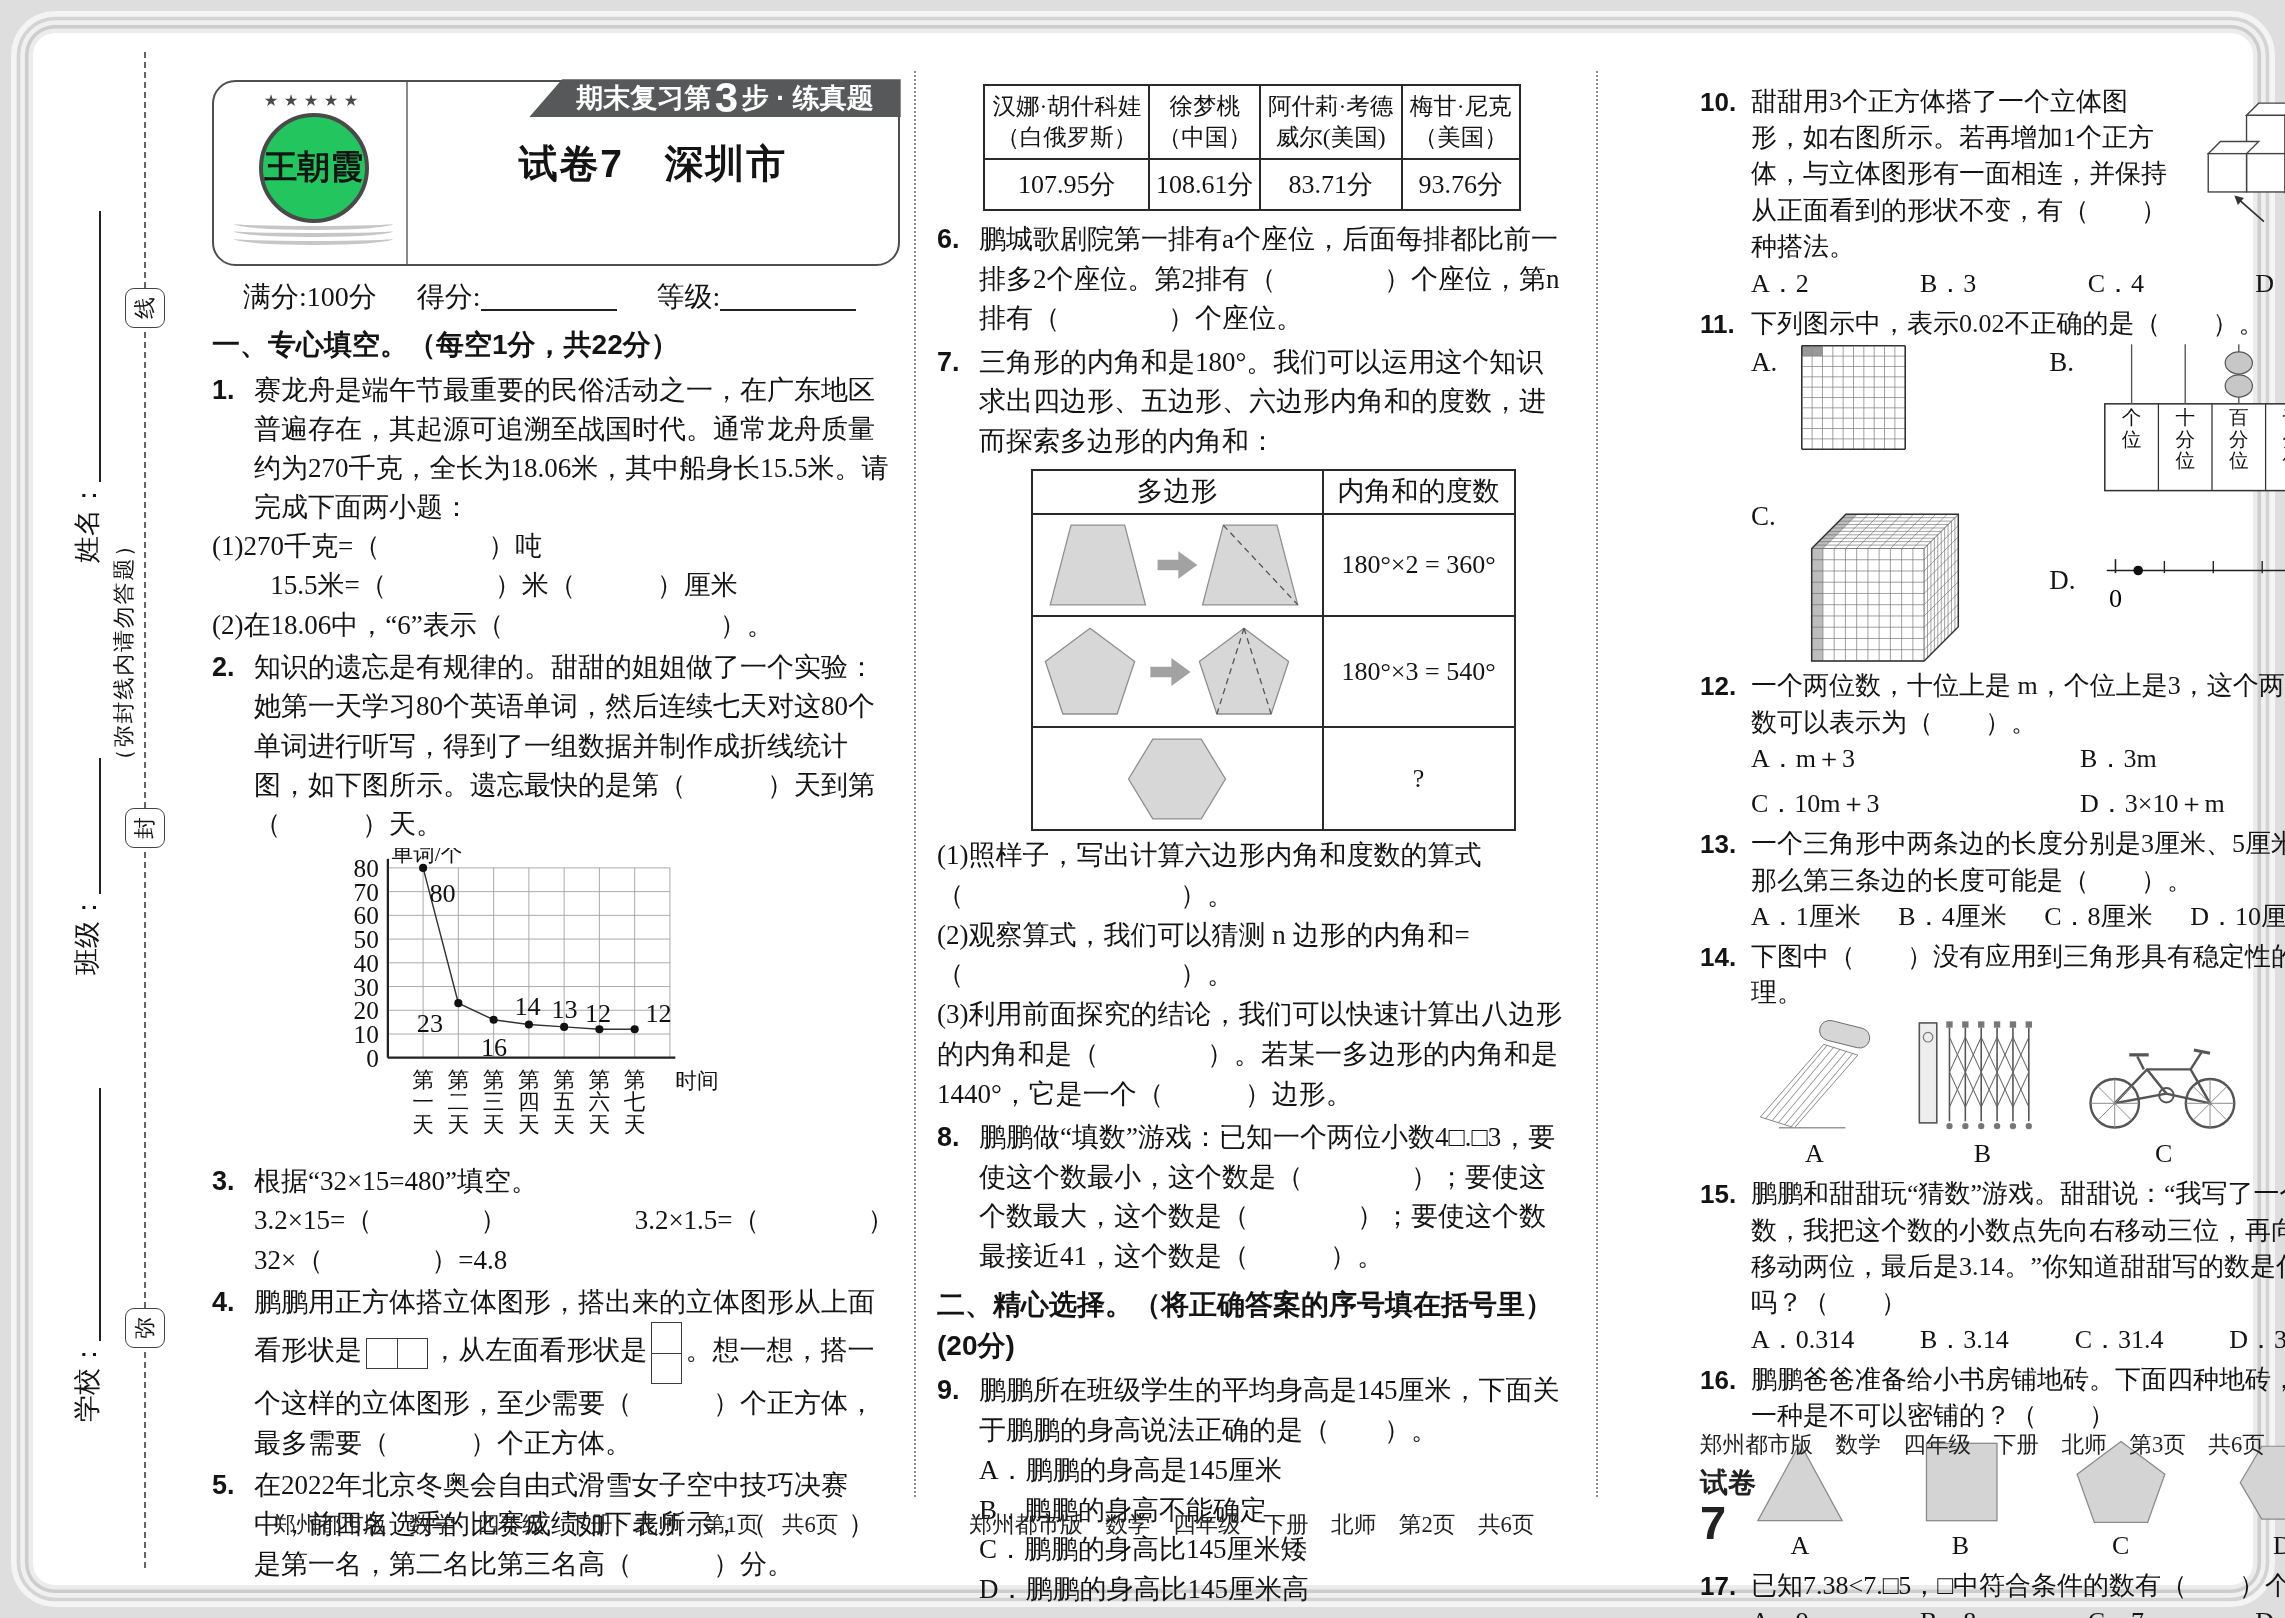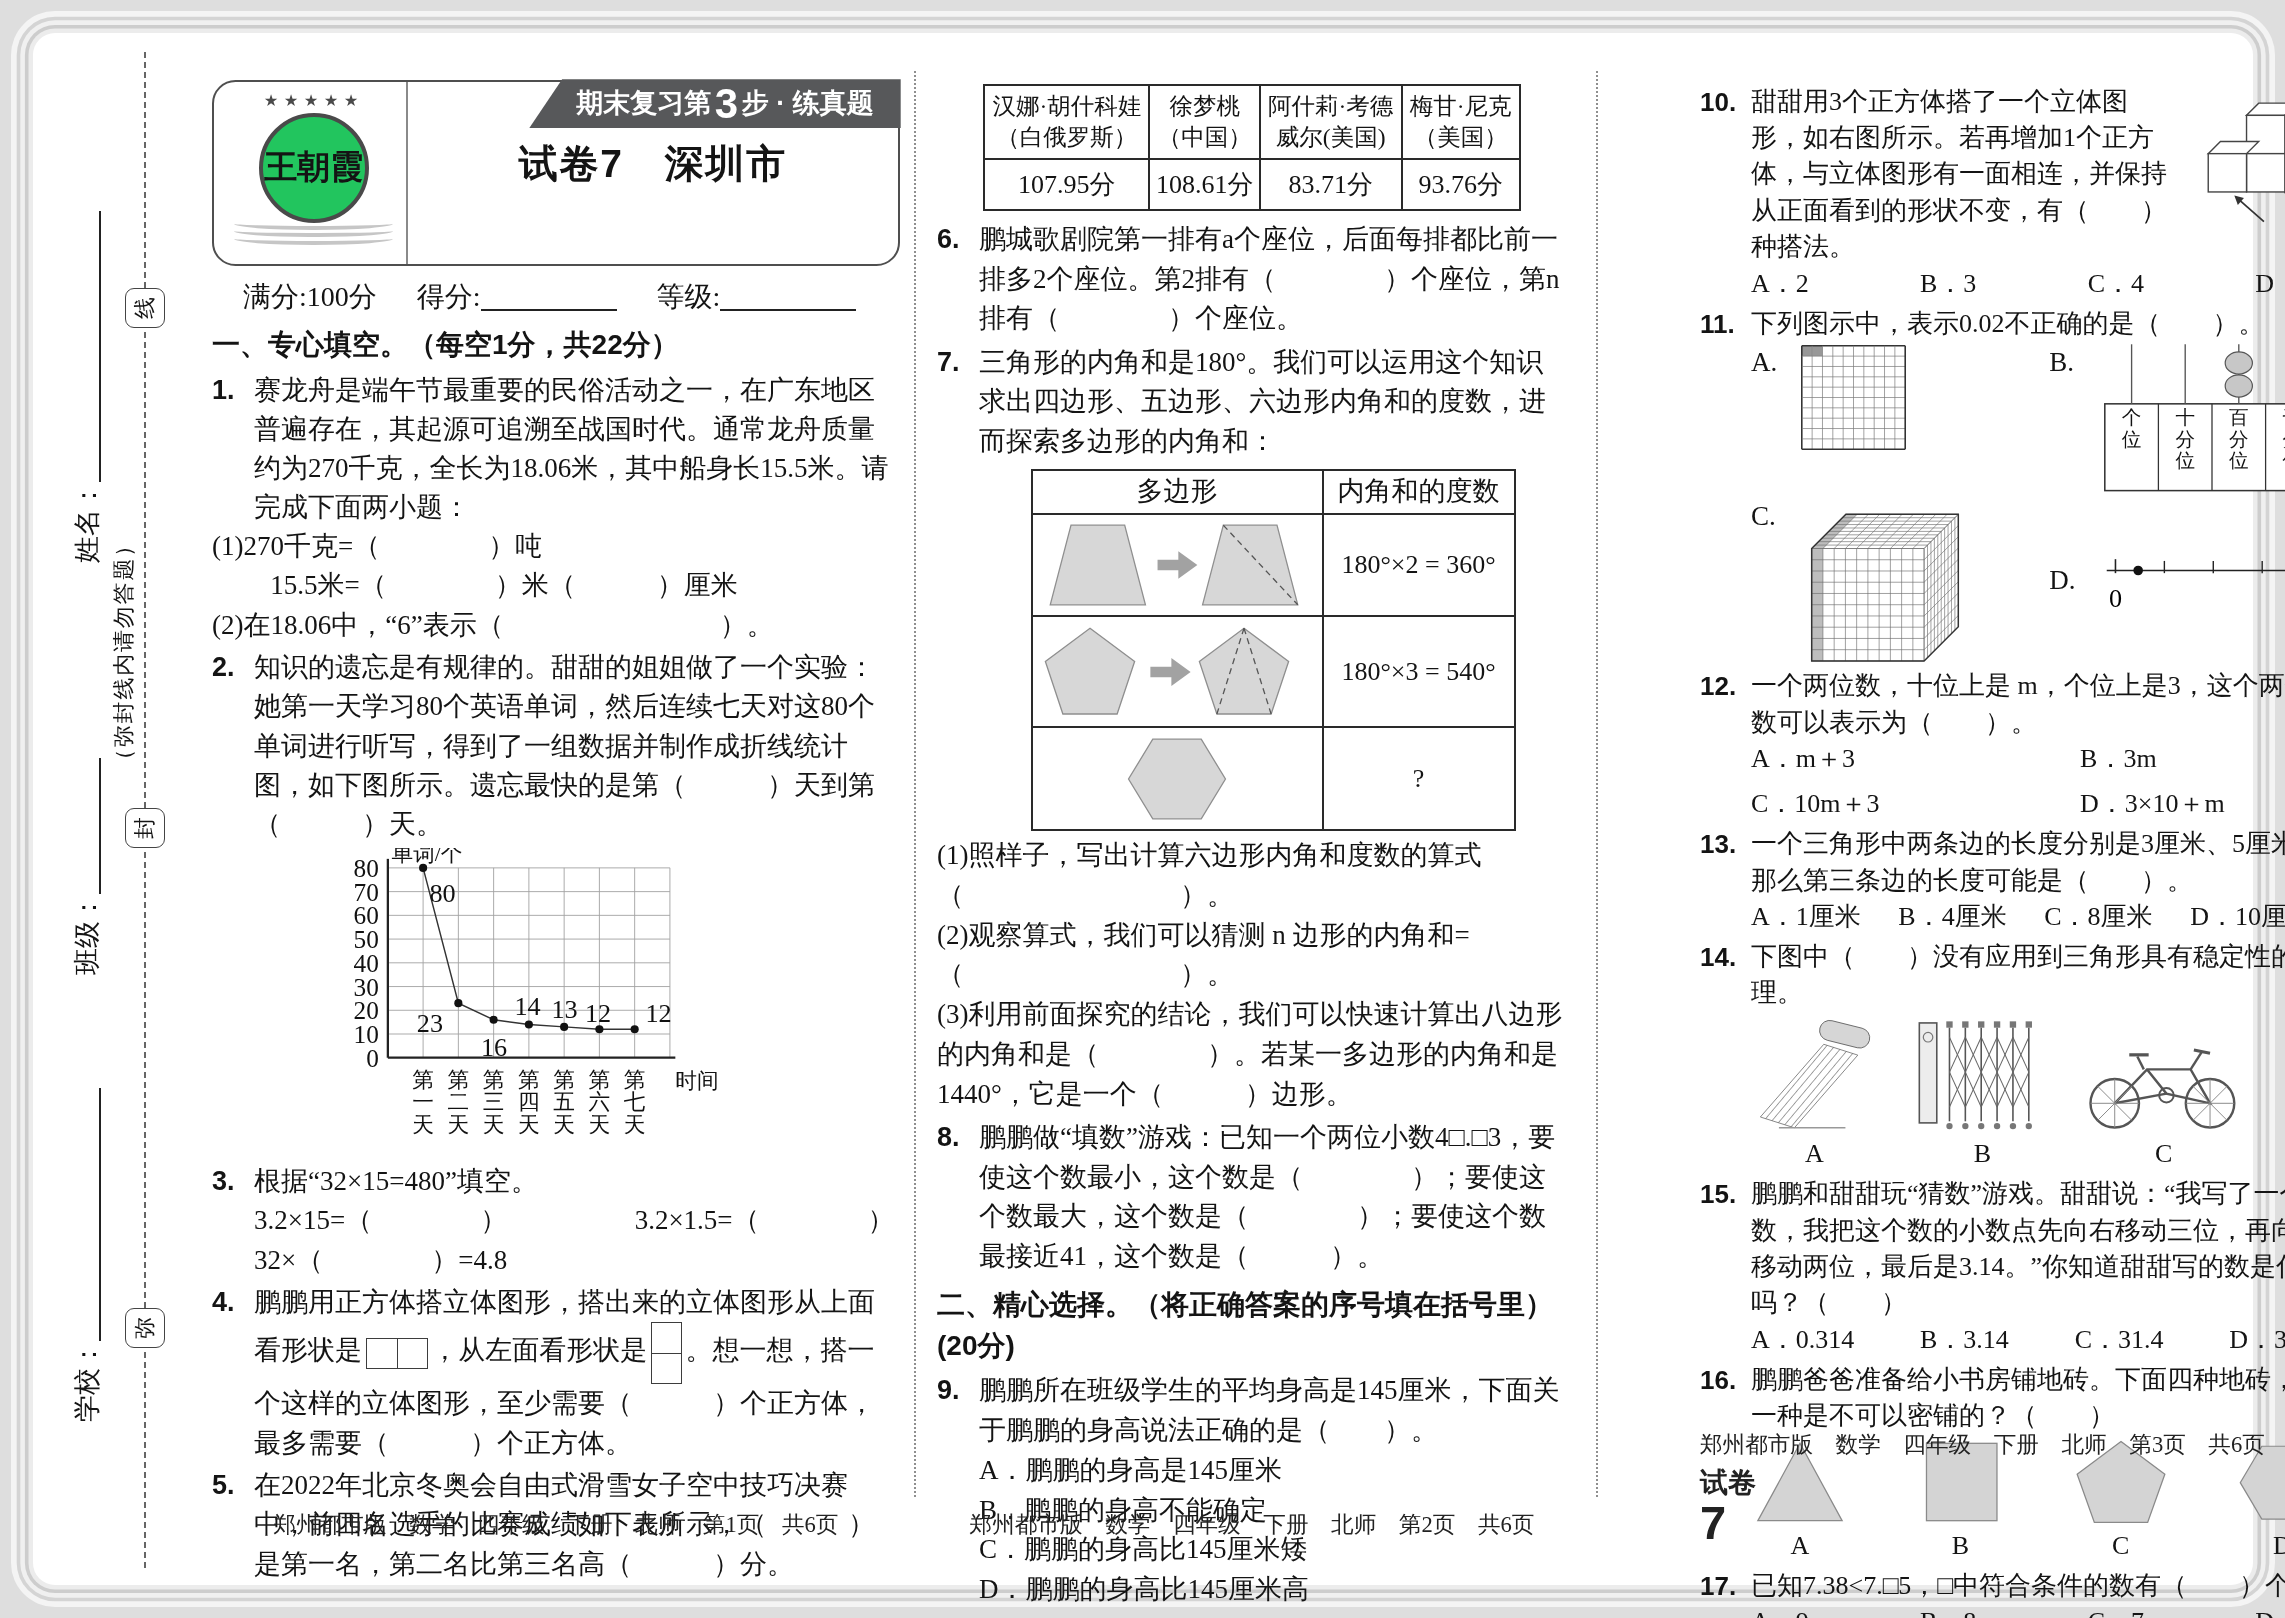--- a/index.html
+++ b/index.html
@@ -33,21 +33,21 @@
   .col2 { left:937px; width:630px; font-size:27px; line-height:1.47; }
   .col3 { left:1700px; width:633px; font-size:26px; line-height:1.4; }
   .footer { position:absolute; bottom:3.6px; left:0; right:0; text-align:center; font-size:22.6px; color:#222; }
   .footer3 { display:flex; justify-content:center; align-items:baseline; gap:2px;flex-direction:column; }
   .footer3 .brand { font-family:"Liberation Sans",sans-serif; font-weight:bold; font-size:28px; }
   .footer3 .pg { font-family:"Liberation Sans",sans-serif; font-weight:bold; font-size:47px; line-height:.8; }
   
   .hbox { position:relative; height:186px; border:2.7px solid #4f4f4f; border-radius:23.5px; margin-bottom:11px; }
   .hdivider { position:absolute; left:192px; top:0; bottom:0; width:1.8px; background:#8a8a8a; }
   .banner {
-    position:absolute; right:-2.7px; top:-2.7px; height:49px; background:#57585a; color:#fff;
+    position:absolute; right:-2.7px; top:-2.7px; height:38px; background:#57585a; color:#fff;
     display:flex; align-items:center; padding:0 27px 0 47px;
     font-family:"Liberation Sans",sans-serif; font-weight:bold; font-size:27px;
     clip-path:polygon(33px 0, 100% 0, 100% 100%, 0 100%);
   }
   .banner .step { font-size:42px; margin:0 3.6px; line-height:1; }
   .htitle { position:absolute; left:201px; right:7.2px; top:54px; text-align:center;
     font-family:"Liberation Sans",sans-serif; font-weight:bold; font-size:39px; letter-spacing:1.8px; }
   .hsub { position:absolute; left:197px; right:3.6px; bottom:14.5px; text-align:center;
     font-family:"Liberation Sans",sans-serif; font-weight:bold; font-size:22.6px; }
   .logo { position:absolute; left:12.7px; top:7.2px; width:174px; height:170px; text-align:center; }

